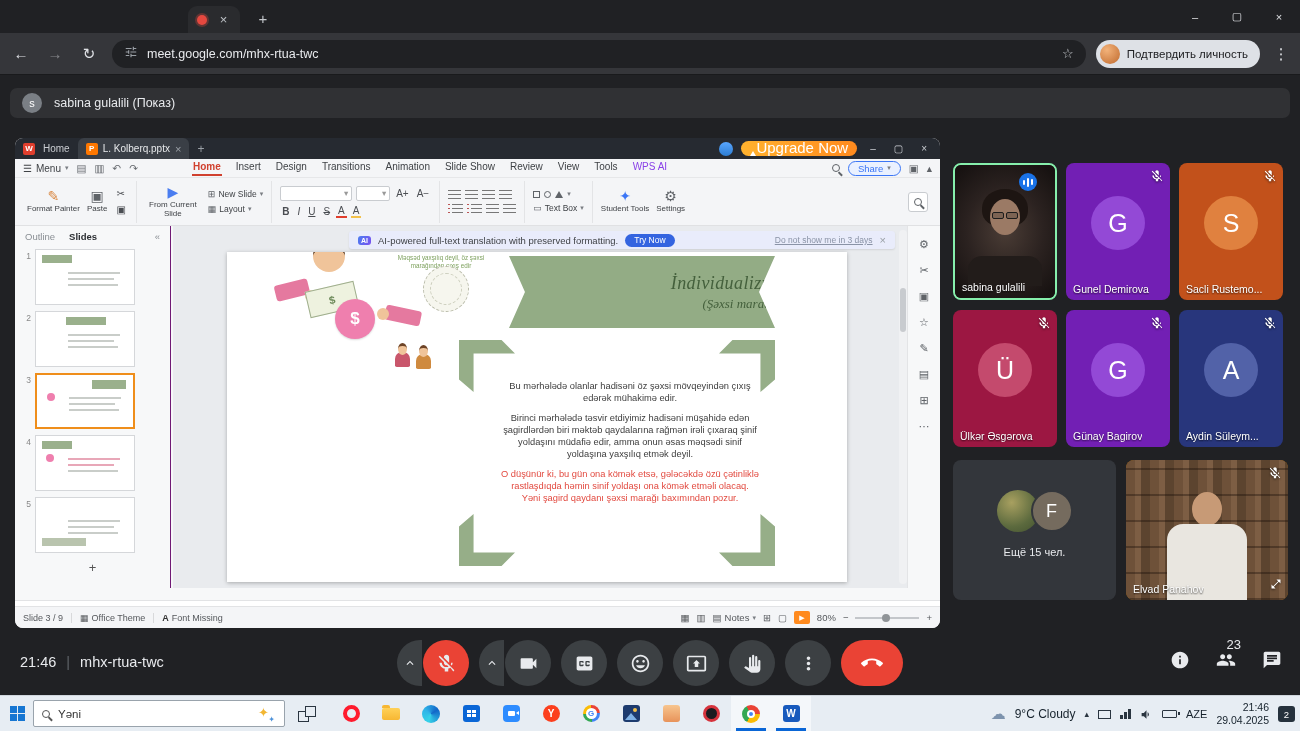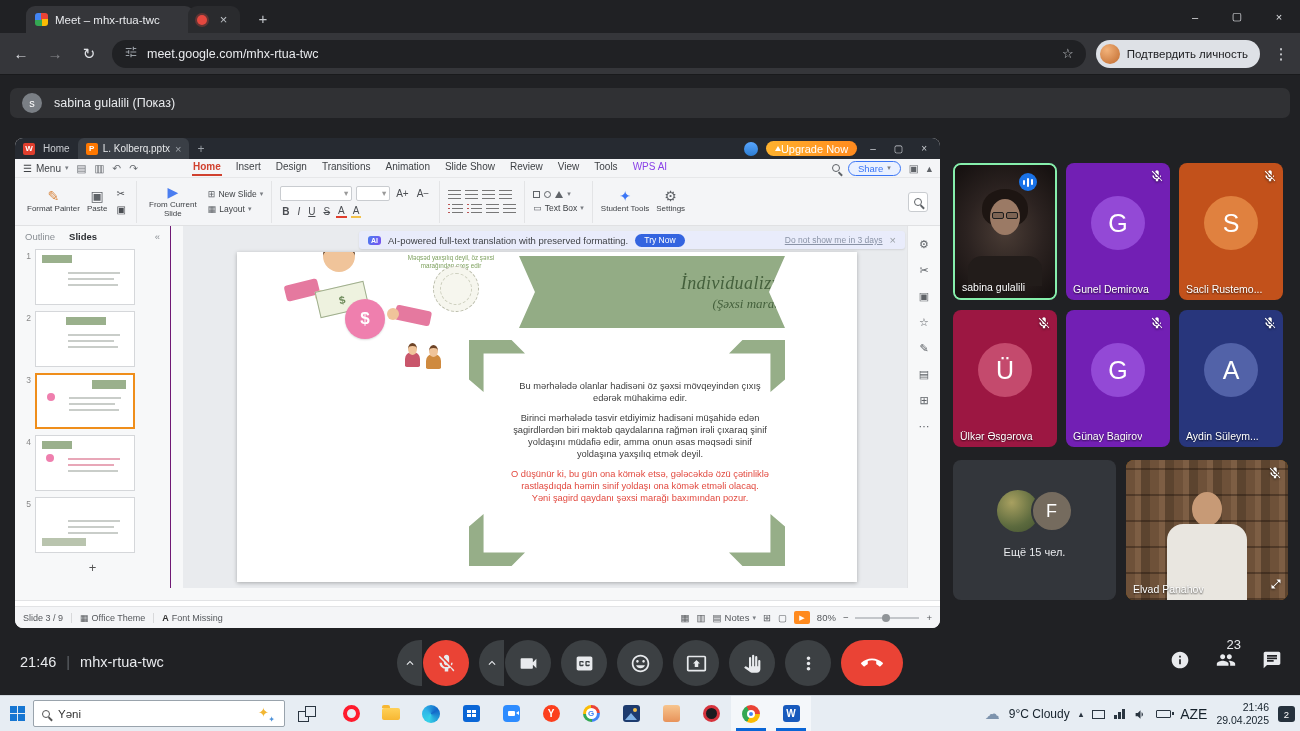--- a/index.html
+++ b/index.html
@@ -32,21 +32,21 @@
 #wps{position:absolute;left:15px;top:138px;width:925px;height:490px;background:#f7f8f9;border-radius:8px;overflow:hidden}
 #wps-titlebar{position:absolute;left:0;top:0;width:925px;height:21px;background:#262a31;display:flex;align-items:center;gap:8px;padding:0 8px}
 .wps-logo{width:12px;height:12px;background:#e03e2d;border-radius:2px;color:#fff;font-size:8px;font-weight:bold;display:flex;align-items:center;justify-content:center}
 .wps-home{font-size:10px;color:#c9ccd1}
 .wps-doctab{display:flex;align-items:center;gap:5px;background:#3a3f46;height:21px;padding:0 8px;border-radius:6px 6px 0 0;font-size:10px;color:#e6e8ea;align-self:flex-end}
 .ppt-ico{width:12px;height:12px;background:#ff7800;border-radius:2px;color:#fff;font-size:8px;font-weight:bold;display:flex;align-items:center;justify-content:center}
 .doc-close{color:#9aa0a6;font-size:11px}
 .wps-newtab{color:#9aa0a6;font-size:12px}
 .wps-spacer{flex:1}
 .wps-ava{width:14px;height:14px;border-radius:50%;background:linear-gradient(#58a6ff,#2d7dd2)}
-.wps-upgrade{display:flex;align-items:center;background:linear-gradient(90deg,#ffb22e,#ff8a1e);color:#fff;font-size:11px;height:15px;padding:0 9px;border-radius:8px;white-space:nowrap}
+.wps-upgrade{display:flex;align-items:flex-end;background:linear-gradient(90deg,#ffb22e,#ff8a1e);color:#fff;font-size:15px;height:15px;padding:0 9px;border-radius:8px;white-space:nowrap}
 .up-arrow{width:0;height:0;border-left:3px solid transparent;border-right:3px solid transparent;border-bottom:5px solid #fff}
 .wps-min,.wps-max,.wps-close{color:#c9ccd1;font-size:10px;padding:0 5px}
 
 #wps-menubar{position:absolute;left:0;top:21px;width:925px;height:19px;background:#f4f5f7;border-bottom:1px solid #e6e7e9;display:flex;align-items:center;gap:8px;padding:0 8px;font-size:10px;color:#3f4246}
 .menu-btn{display:flex;align-items:center;gap:4px}
 .qa{color:#5f6368;font-size:10.5px}
 #wps-tabs{display:flex;gap:13px;margin-left:46px;white-space:nowrap}
 .wtab{font-size:10px;color:#3f4246;padding:1px 1px 2px}
 .wtab.active{color:#d0402e;font-weight:bold;border-bottom:2px solid #d0402e}
 .wtab:last-child{color:#8a41e8}
@@ -91,21 +91,21 @@
 .t-rib{position:absolute;background:#9ab08c;width:30px;height:8px;top:5px;left:6px}
 .v2 .t-rib{left:30px;width:40px}
 .v3 .t-rib{left:auto;right:7px;width:34px;height:9px}
 .v5 .t-rib{top:auto;bottom:6px;background:#b9c4ae;width:44px}
 .t-l1,.t-l2,.t-l3{position:absolute;height:2px;background:#c9cdc9;left:32px}
 .t-l1{top:22px;width:52px}.t-l2{top:28px;width:46px}.t-l3{top:34px;width:50px}
 .v3::after,.v4::after{content:"";position:absolute;left:10px;top:18px;width:8px;height:8px;border-radius:50%;background:#ef7fae}
 .v4 .t-l1,.v4 .t-l2{background:#e8a7b8}
 .lp-add{text-align:center;font-size:13px;color:#555;padding-top:4px}
 
-#editor{position:absolute;left:168px;top:88px;width:736px;height:362px;background:#e9ebee;overflow:hidden}
+#editor{position:absolute;left:158px;top:88px;width:736px;height:362px;background:#e9ebee;overflow:hidden}
 #ai-banner{position:absolute;left:176px;top:5px;width:546px;height:18px;background:#e9ecfb;border-radius:3px;display:flex;align-items:center;gap:7px;padding:0 9px;font-size:9.5px;color:#3f4246;box-shadow:0 1px 2px rgba(0,0,0,.1);z-index:5}
 .ai-chip{background:linear-gradient(120deg,#4a7df0,#7a4ff0);color:#fff;font-size:7px;font-weight:bold;padding:1px 3px;border-radius:3px}
 .ai-try{background:#3464e0;color:#fff;font-size:8.5px;padding:1.5px 9px;border-radius:8px}
 .ai-dismiss{margin-left:auto;color:#8a93a6;text-decoration:underline;font-size:8.5px;white-space:nowrap}
 .ai-close{color:#9aa0a6;font-size:11px}
 #edit-scroll{position:absolute;right:2px;top:4px;width:8px;height:354px;background:#f0f1f3;border-radius:4px}
 #edit-scroll i{position:absolute;left:1px;top:58px;width:6px;height:44px;background:#c8cbcf;border-radius:3px}
 
 #slide{position:absolute;left:54px;top:26px;width:620px;height:330px;background:#fff;box-shadow:0 1px 4px rgba(0,0,0,.28);overflow:hidden}
 .ribbon{position:absolute;left:282px;top:4px;width:266px;height:72px;background:#93ac85;clip-path:polygon(0 0,100% 0,94% 50%,100% 100%,0 100%,6% 50%);display:flex;flex-direction:column;align-items:flex-end;justify-content:center;gap:2px}
@@ -232,34 +232,30 @@
 .ic-word{width:17px;height:17px;background:#185abd;border-radius:3px;color:#fff;font-size:10px;font-weight:bold;display:flex;align-items:center;justify-content:center}
 .tray{position:absolute;right:5px;top:0;height:36px;display:flex;align-items:center;gap:9px}
 .cloud{font-size:15px;color:#7d93ad}
 .wtext{font-size:12px;color:#16222c;white-space:nowrap}
 .tchev{font-size:9px;color:#2a3540}
 .tico{display:flex;align-items:flex-end;gap:1px}
 .bars i{width:3px;background:#2a3540;display:block}
 .mon i{width:13px;height:9px;border:1.5px solid #2a3540;display:block}
 .batt i{width:15px;height:8px;border:1.5px solid #2a3540;border-radius:1px;display:block;position:relative}
 .batt i::after{content:"";position:absolute;right:-3.5px;top:1px;width:2px;height:3px;background:#2a3540}
-.lang{font-size:14px;color:#16222c}
+.lang{font-size:11px;color:#16222c}
 .clockblk{display:flex;flex-direction:column;align-items:flex-end;font-size:10.5px;color:#16222c;line-height:1.25}
 .nbadge{min-width:17px;height:16px;background:#25313c;color:#fff;font-size:9.5px;border-radius:3px;display:flex;align-items:center;justify-content:center;padding:0 3px}
 </style>
 </head>
 <body>
 
 <div id="root">
 
   <div id="tabstrip">
-    <div class="tab" style="left:26px;width:168px">
-      <span class="meet-fav"></span>
-      <span class="tab-title">Meet – mhx-rtua-twc</span>
-    </div>
     <div class="tab" style="left:188px;width:52px;background:#2a2b2e;justify-content:space-between">
       <span class="rec-dot"></span>
       <span class="tab-close">×</span>
     </div>
     <span id="newtab">+</span>
     <div class="winctl" style="right:84px">–</div>
     <div class="winctl" style="right:42px">▢</div>
     <div class="winctl" style="right:0">×</div>
   </div>
 

